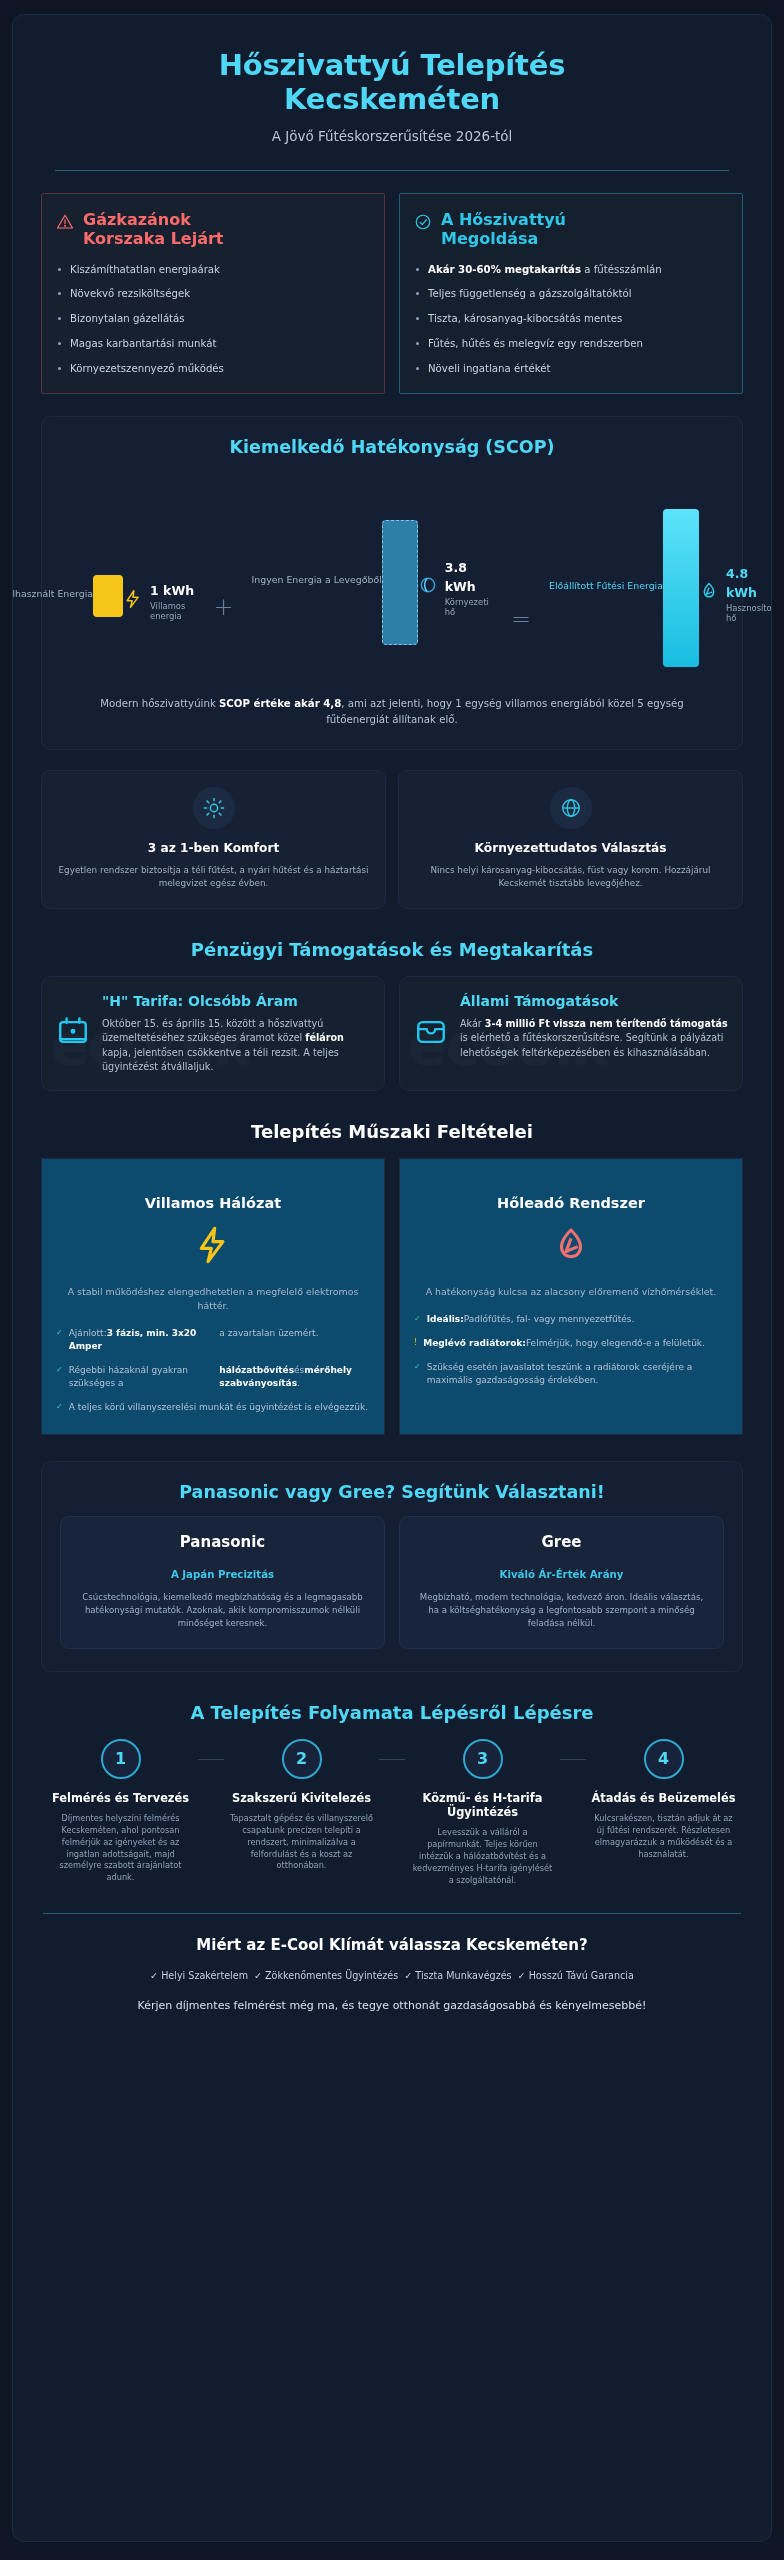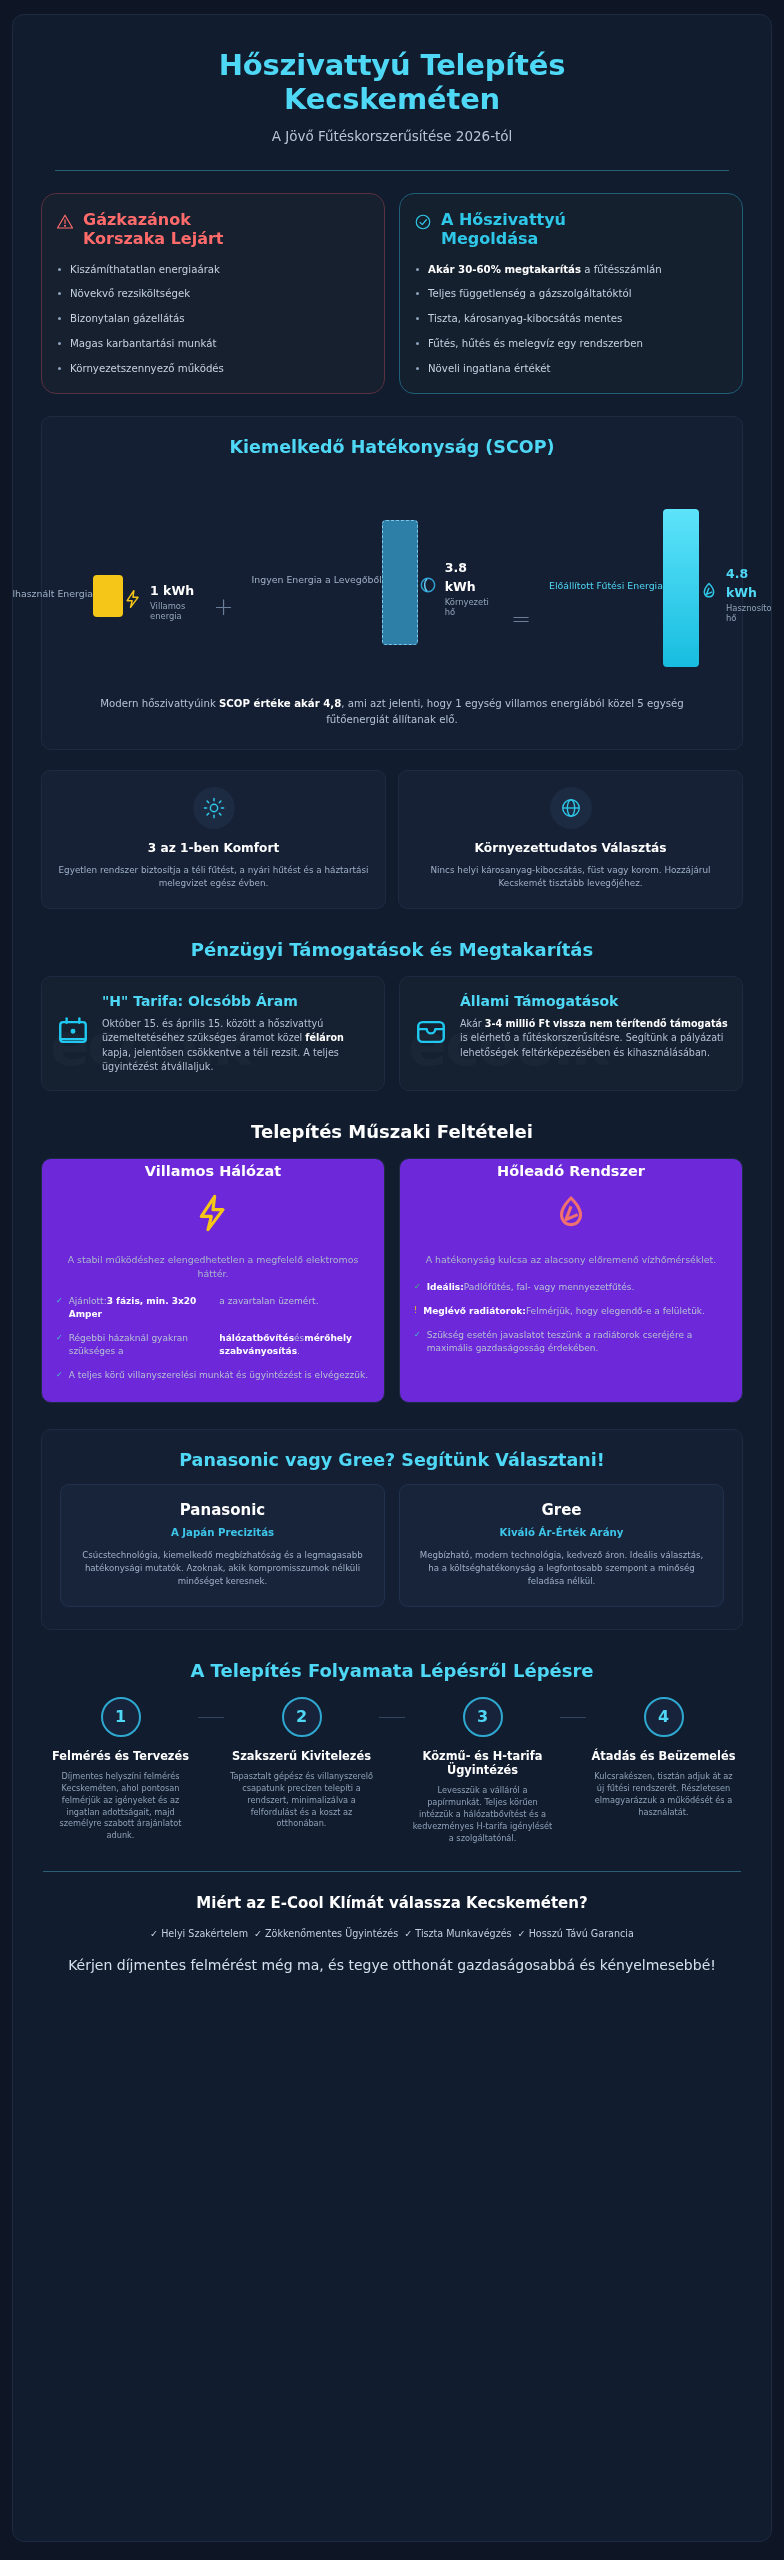--- a/index.html
+++ b/index.html
@@ -50,21 +50,21 @@
 
   
   .compare {
     display: flex;
     gap: 14px;
     margin-top: 22px;
     padding: 0 8px;
   }
   .cmp-card {
     flex: 1;
-    border-radius: 15px;
+    border-radius: 2px;
     padding: 16px 14px 18px;
     background: #141f33;
   }
   .cmp-bad { border: 1px solid #5a3140; background: #17202f; }
   .cmp-good { border: 1px solid #1e5f78; background: #15202f; }
   .cmp-head {
     display: flex;
     align-items: flex-start;
     gap: 9px;
     margin-bottom: 14px;
@@ -256,23 +256,23 @@
     color: rgba(255,255,255,0.022);
     letter-spacing: -2px;
     pointer-events: none;
   }
 
   
   .tech-row { display: flex; gap: 14px; padding: 0 8px; }
   .tech-card {
     flex: 1;
     border: 1px solid #1d2b42;
-    border-radius: 10px;
-    background: #6d28d9;
-    padding: 4px 14px 20px;
+    border-radius: 0;
+    background: #0c4a6e;
+    padding: 36px 14px 20px;
   }
   .tech-title {
     text-align: center;
     color: #ffffff;
     font-size: 14.5px;
     font-weight: bold;
     margin-bottom: 12px;
   }
   .tech-ico { text-align: center; margin-bottom: 14px; }
   .tech-lead {
@@ -311,21 +311,21 @@
     border: 1px solid #21314d;
     border-radius: 9px;
     background: #18243a;
     padding: 16px 14px 18px;
     text-align: center;
   }
   .brand-name {
     color: #ffffff;
     font-size: 15px;
     font-weight: bold;
-    margin-bottom: 8px;
+    margin-bottom: 18px;
   }
   .brand-tag {
     color: #3ec6ea;
     font-size: 10.2px;
     font-weight: bold;
     margin-bottom: 11px;
   }
   .brand-txt {
     color: #9fb0c6;
     font-size: 8.6px;
@@ -398,21 +398,21 @@
   }
   .chip {
     color: #c3d0e0;
     font-size: 9.6px;
     white-space: nowrap;
   }
   .chip .ck { color: #c3d0e0; margin-right: 3px; }
   .foot-cta {
     text-align: center;
     color: #d6e0ec;
-    font-size: 14px;
+    font-size: 11px;
   }
 </style>
 </head>
 <body>
 
 <div class="page">
  <div class="frame">
 
   <div>
     <div class="hero-title">

